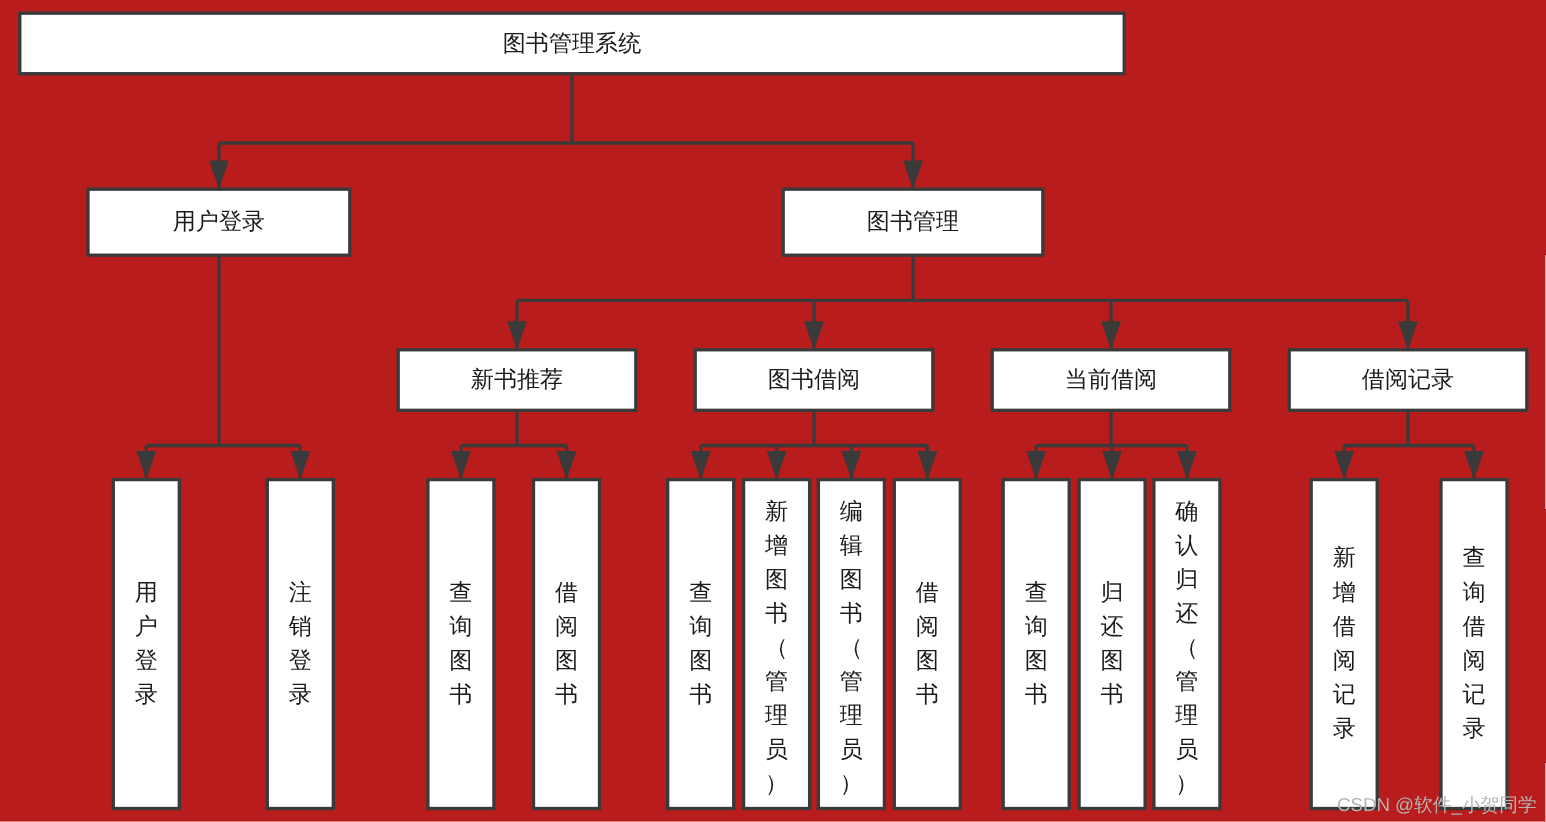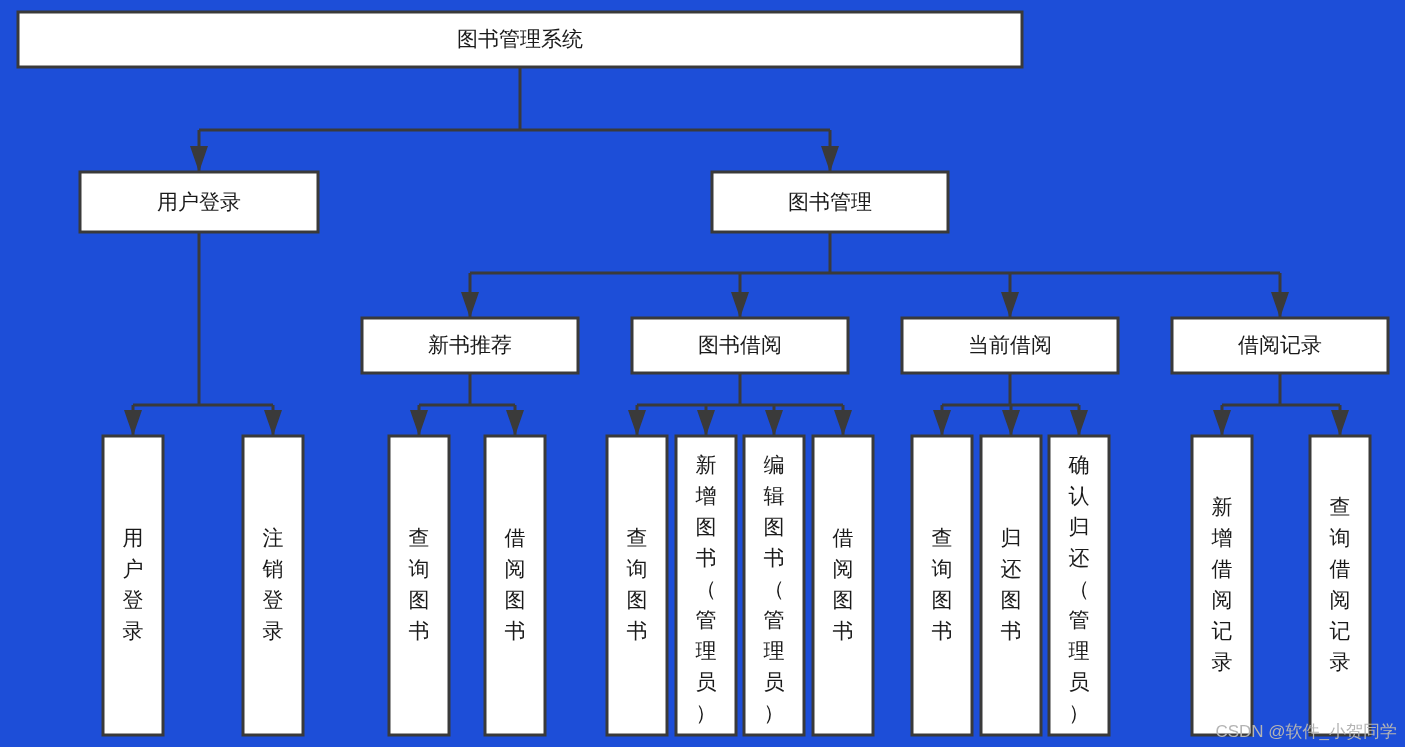--- a/index.html
+++ b/index.html
@@ -8,21 +8,21 @@
     padding: 0;
     background: #ffffff;
   }
   body {
     font-family: "Liberation Sans", "DejaVu Sans", sans-serif;
   }
   #diagram-root {
     position: relative;
     width: 1405px;
     height: 747px;
-    background: #1d4ed8;
+    background: #b91c1c;
     overflow: hidden;
   }
   svg.diagram-svg {
     position: absolute;
     left: 0;
     top: 0;
     width: 1405px;
     height: 747px;
   }
   .node-box {

